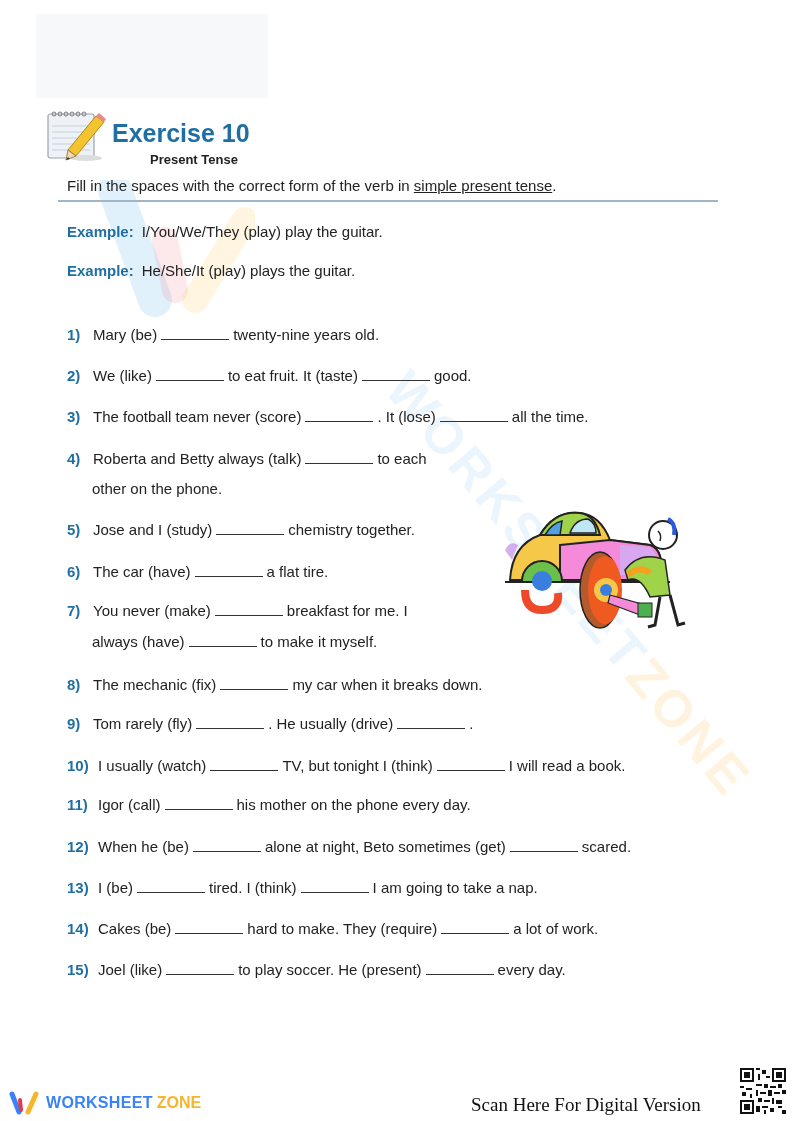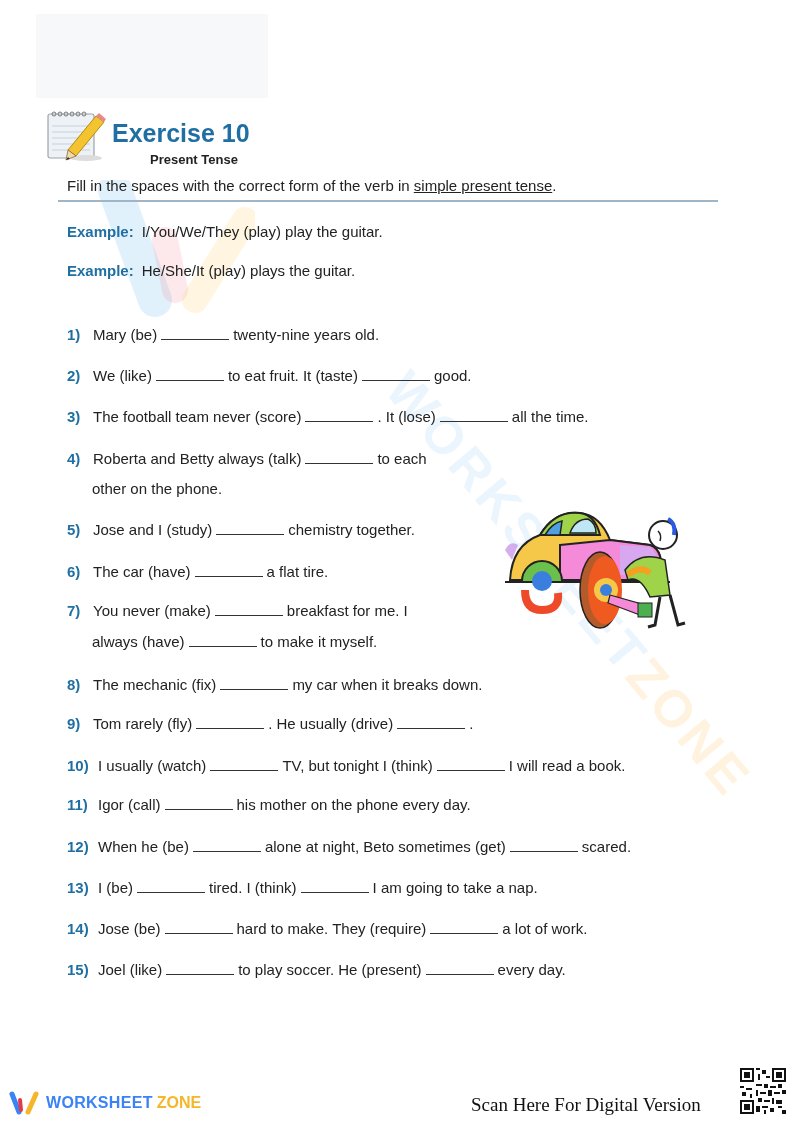--- a/index.html
+++ b/index.html
@@ -103,21 +103,21 @@
 <div class="q" style="top:715px;"><span class="num">9)</span><span>Tom rarely (fly)</span><span class="blank"></span><span>.  He usually (drive)</span><span class="blank"></span><span>.</span></div>
 
 <div class="q" style="top:757px;"><span class="num wide">10)</span><span>I usually (watch)</span><span class="blank"></span><span>TV, but tonight I (think)</span><span class="blank"></span><span>I will read a book.</span></div>
 
 <div class="q" style="top:796px;"><span class="num wide">11)</span><span>Igor (call)</span><span class="blank"></span><span>his mother on the phone every day.</span></div>
 
 <div class="q" style="top:838px;"><span class="num wide">12)</span><span>When he (be)</span><span class="blank"></span><span>alone at night, Beto sometimes (get)</span><span class="blank"></span><span>scared.</span></div>
 
 <div class="q" style="top:879px;"><span class="num wide">13)</span><span>I (be)</span><span class="blank"></span><span>tired. I (think)</span><span class="blank"></span><span>I am going to take a nap.</span></div>
 
-<div class="q" style="top:920px;"><span class="num wide">14)</span><span>Jose (be)</span><span class="blank"></span><span>hard to make. They (require)</span><span class="blank"></span><span>a lot of work.</span></div>
+<div class="q" style="top:920px;"><span class="num wide">14)</span><span>Cakes (be)</span><span class="blank"></span><span>hard to make. They (require)</span><span class="blank"></span><span>a lot of work.</span></div>
 
 <div class="q" style="top:961px;"><span class="num wide">15)</span><span>Joel (like)</span><span class="blank"></span><span>to play soccer. He (present)</span><span class="blank"></span><span>every day.</span></div>
 
 <svg class="car" viewBox="0 0 190 125">
   <path d="M10 75 Q12 40 40 30 Q55 5 80 8 Q100 10 110 35 L150 40 Q165 45 160 75 Z" fill="#f5c84a" stroke="#222" stroke-width="2"></path>
   <path d="M60 40 L110 35 L150 40 Q165 45 160 75 L60 75 Z" fill="#f58ad8" stroke="#222" stroke-width="2"></path>
   <path d="M120 40 L150 42 Q160 50 158 70 L120 70 Z" fill="#d7a8f0"></path>
   <path d="M40 30 Q55 5 80 8 Q95 10 100 30 Z" fill="#9ed34a" stroke="#222" stroke-width="2"></path>
   <path d="M70 28 Q75 14 88 14 Q96 18 96 28 Z" fill="#bfe6f5" stroke="#222" stroke-width="1.5"></path>
   <path d="M45 30 Q52 18 62 16 L60 30 Z" fill="#4fa0e0" stroke="#222" stroke-width="1.5"></path>

